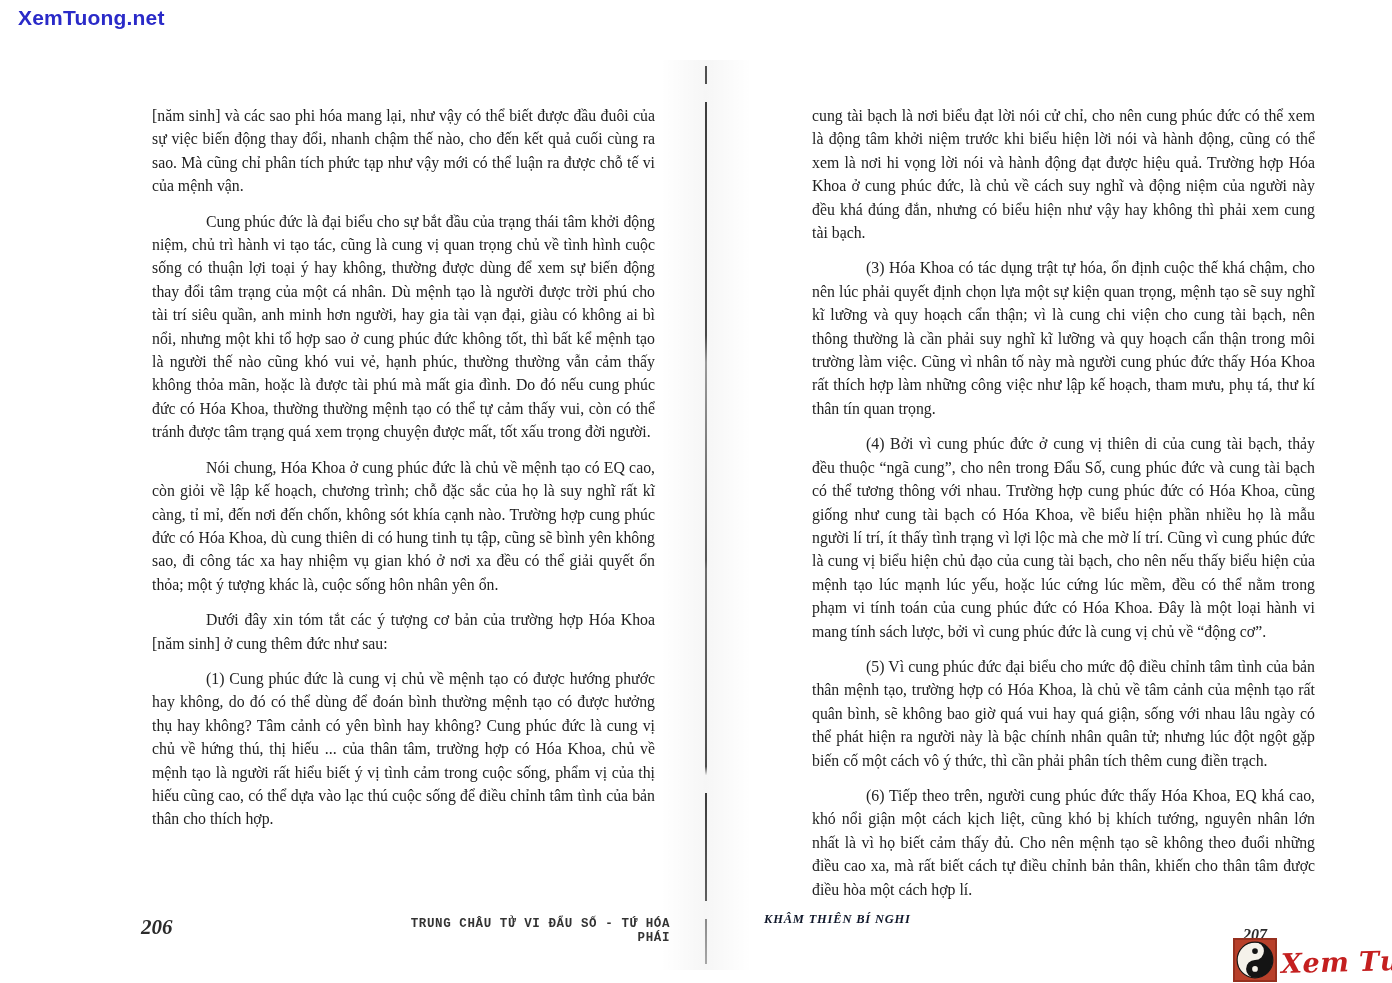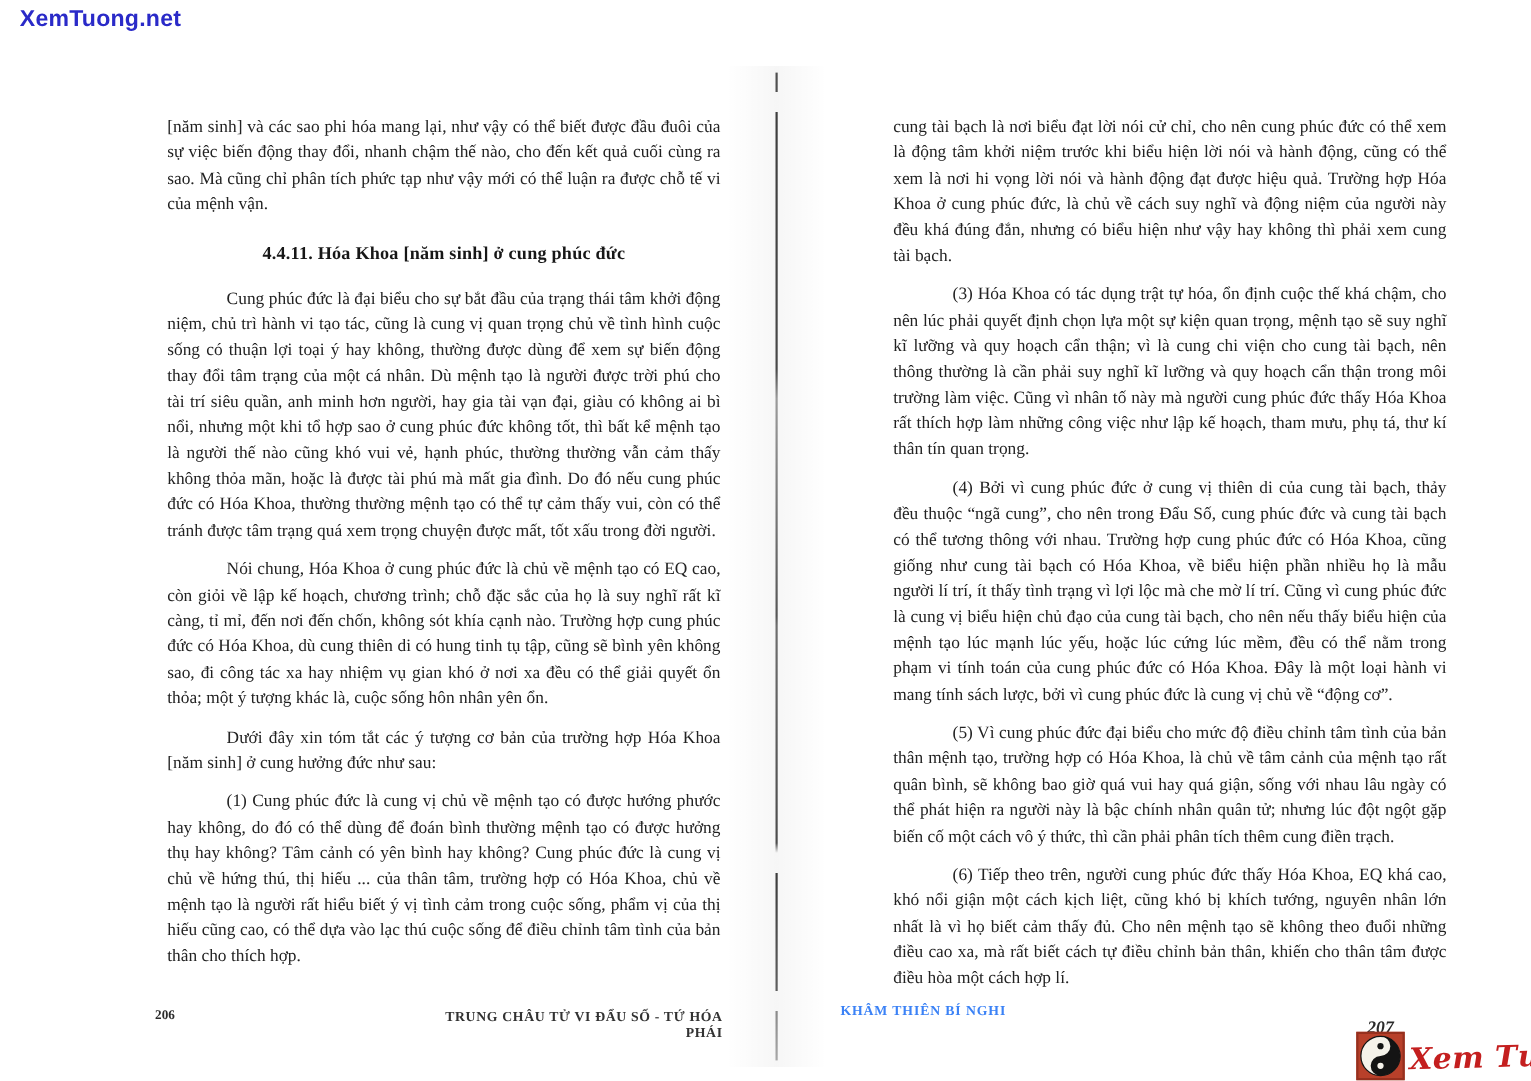--- a/index.html
+++ b/index.html
@@ -68,42 +68,44 @@
     font-weight: bold;
     text-align: center;
     margin: 20px 0 19px 0;
     letter-spacing: 0.2px;
     color: #171717;
   }
 
   .footer-left-pagenum {
     position: absolute;
     left: 141px; top: 915px;
+    font-style: italic;
     font-weight: bold;
-    font-size: 12px;
+    font-size: 21px;
     color: #2b2b2b;
   }
   .footer-left-title {
     position: absolute;
-    left: 372px; top: 917px;
+    left: 385px; top: 917px;
     width: 285px;
     font-size: 12.5px;
     font-weight: bold;
     letter-spacing: 0.6px;
     color: #333;
     text-align: right;
-    font-family: Liberation Serif, serif;
+    font-family: Liberation Mono, monospace;
   }
   .footer-right-title {
     position: absolute;
     left: 764px; top: 912px;
     font-size: 12.5px;
     font-weight: bold;
     letter-spacing: 0.8px;
-    color: #3b82f6;
+    color: #0f172a;
+    font-style: italic;
   }
   .footer-right-pagenum {
     position: absolute;
     left: 1243px; top: 926px;
     font-style: italic;
     font-weight: bold;
     font-size: 16px;
     color: #2b2b2b;
   }
 
@@ -138,24 +140,23 @@
 </head>
 <body>
 
 <div class="top-watermark">XemTuong.net</div>
 
 <div class="gutter-shade"></div>
 <div class="gutter-line"></div>
 
 <section class="col left">
   <p class="noindent">[năm sinh] và các sao phi hóa mang lại, như vậy có thể biết được đầu đuôi của sự việc biến động thay đổi, nhanh chậm thế nào, cho đến kết quả cuối cùng ra sao. Mà cũng chỉ phân tích phức tạp như vậy mới có thể luận ra được chỗ tế vi của mệnh vận.</p>
-  <h3 class="section-heading">4.4.11. Hóa Khoa [năm sinh] ở cung phúc đức</h3>
   <p class="indent">Cung phúc đức là đại biểu cho sự bắt đầu của trạng thái tâm khởi động niệm, chủ trì hành vi tạo tác, cũng là cung vị quan trọng chủ về tình hình cuộc sống có thuận lợi toại ý hay không, thường được dùng để xem sự biến động thay đổi tâm trạng của một cá nhân. Dù mệnh tạo là người được trời phú cho tài trí siêu quần, anh minh hơn người, hay gia tài vạn đại, giàu có không ai bì nổi, nhưng một khi tổ hợp sao ở cung phúc đức không tốt, thì bất kể mệnh tạo là người thế nào cũng khó vui vẻ, hạnh phúc, thường thường vẫn cảm thấy không thỏa mãn, hoặc là được tài phú mà mất gia đình. Do đó nếu cung phúc đức có Hóa Khoa, thường thường mệnh tạo có thể tự cảm thấy vui, còn có thể tránh được tâm trạng quá xem trọng chuyện được mất, tốt xấu trong đời người.</p>
   <p class="indent">Nói chung, Hóa Khoa ở cung phúc đức là chủ về mệnh tạo có EQ cao, còn giỏi về lập kế hoạch, chương trình; chỗ đặc sắc của họ là suy nghĩ rất kĩ càng, tỉ mỉ, đến nơi đến chốn, không sót khía cạnh nào. Trường hợp cung phúc đức có Hóa Khoa, dù cung thiên di có hung tinh tụ tập, cũng sẽ bình yên không sao, đi công tác xa hay nhiệm vụ gian khó ở nơi xa đều có thể giải quyết ổn thỏa; một ý tượng khác là, cuộc sống hôn nhân yên ổn.</p>
-  <p class="indent">Dưới đây xin tóm tắt các ý tượng cơ bản của trường hợp Hóa Khoa [năm sinh] ở cung hưởng đức như sau:</p>
+  <p class="indent">Dưới đây xin tóm tắt các ý tượng cơ bản của trường hợp Hóa Khoa [năm sinh] ở cung thêm đức như sau:</p>
   <p class="indent">(1) Cung phúc đức là cung vị chủ về mệnh tạo có được hướng phước hay không, do đó có thể dùng để đoán bình thường mệnh tạo có được hưởng thụ hay không? Tâm cảnh có yên bình hay không? Cung phúc đức là cung vị chủ về hứng thú, thị hiếu ... của thân tâm, trường hợp có Hóa Khoa, chủ về mệnh tạo là người rất hiểu biết ý vị tình cảm trong cuộc sống, phẩm vị của thị hiếu cũng cao, có thể dựa vào lạc thú cuộc sống để điều chỉnh tâm tình của bản thân cho thích hợp.</p>
 </section>
 
 <section class="col right">
   <p class="noindent">cung tài bạch là nơi biểu đạt lời nói cử chỉ, cho nên cung phúc đức có thể xem là động tâm khởi niệm trước khi biểu hiện lời nói và hành động, cũng có thể xem là nơi hi vọng lời nói và hành động đạt được hiệu quả. Trường hợp Hóa Khoa ở cung phúc đức, là chủ về cách suy nghĩ và động niệm của người này đều khá đúng đắn, nhưng có biểu hiện như vậy hay không thì phải xem cung tài bạch.</p>
   <p class="indent">(3) Hóa Khoa có tác dụng trật tự hóa, ổn định cuộc thế khá chậm, cho nên lúc phải quyết định chọn lựa một sự kiện quan trọng, mệnh tạo sẽ suy nghĩ kĩ lưỡng và quy hoạch cẩn thận;  vì là cung chi viện cho cung tài bạch, nên thông thường là cần phải suy nghĩ kĩ lưỡng và quy hoạch cẩn thận trong môi trường làm việc. Cũng vì nhân tố này mà người cung phúc đức thấy Hóa Khoa rất thích hợp làm những công việc như lập kế hoạch, tham mưu, phụ tá, thư kí thân tín quan trọng.</p>
   <p class="indent">(4) Bởi vì cung phúc đức ở cung vị thiên di của cung tài bạch, thảy đều thuộc “ngã cung”, cho nên trong Đẩu Số, cung phúc đức và cung tài bạch có thể tương thông với nhau. Trường hợp cung phúc đức có Hóa Khoa, cũng giống như cung tài bạch có Hóa Khoa, về biểu hiện phần nhiều họ là mẫu người lí trí, ít thấy tình trạng vì lợi lộc mà che mờ lí trí. Cũng vì cung phúc đức là cung vị biểu hiện chủ đạo của cung tài bạch, cho nên nếu thấy biểu hiện của mệnh tạo lúc mạnh lúc yếu, hoặc lúc cứng lúc mềm, đều có thể nằm trong phạm vi tính toán của cung phúc đức có Hóa Khoa. Đây là một loại hành vi mang tính sách lược, bởi vì cung phúc đức là cung vị chủ về “động cơ”.</p>
   <p class="indent">(5) Vì cung phúc đức đại biểu cho mức độ điều chỉnh tâm tình của bản thân mệnh tạo, trường hợp có Hóa Khoa, là chủ về tâm cảnh của mệnh tạo rất quân bình, sẽ không bao giờ quá vui hay quá giận, sống với nhau lâu ngày có thể phát hiện ra người này là bậc chính nhân quân tử; nhưng lúc đột ngột gặp biến cố một cách vô ý thức, thì cần phải phân tích thêm cung điền trạch.</p>
   <p class="indent">(6) Tiếp theo trên, người cung phúc đức thấy Hóa Khoa, EQ khá cao, khó nổi giận một cách kịch liệt, cũng khó bị khích tướng, nguyên nhân lớn nhất là vì họ biết cảm thấy đủ. Cho nên mệnh tạo sẽ không theo đuổi những điều cao xa, mà rất biết cách tự điều chỉnh bản thân, khiến cho thân tâm được điều hòa một cách hợp lí.</p>
 </section>

